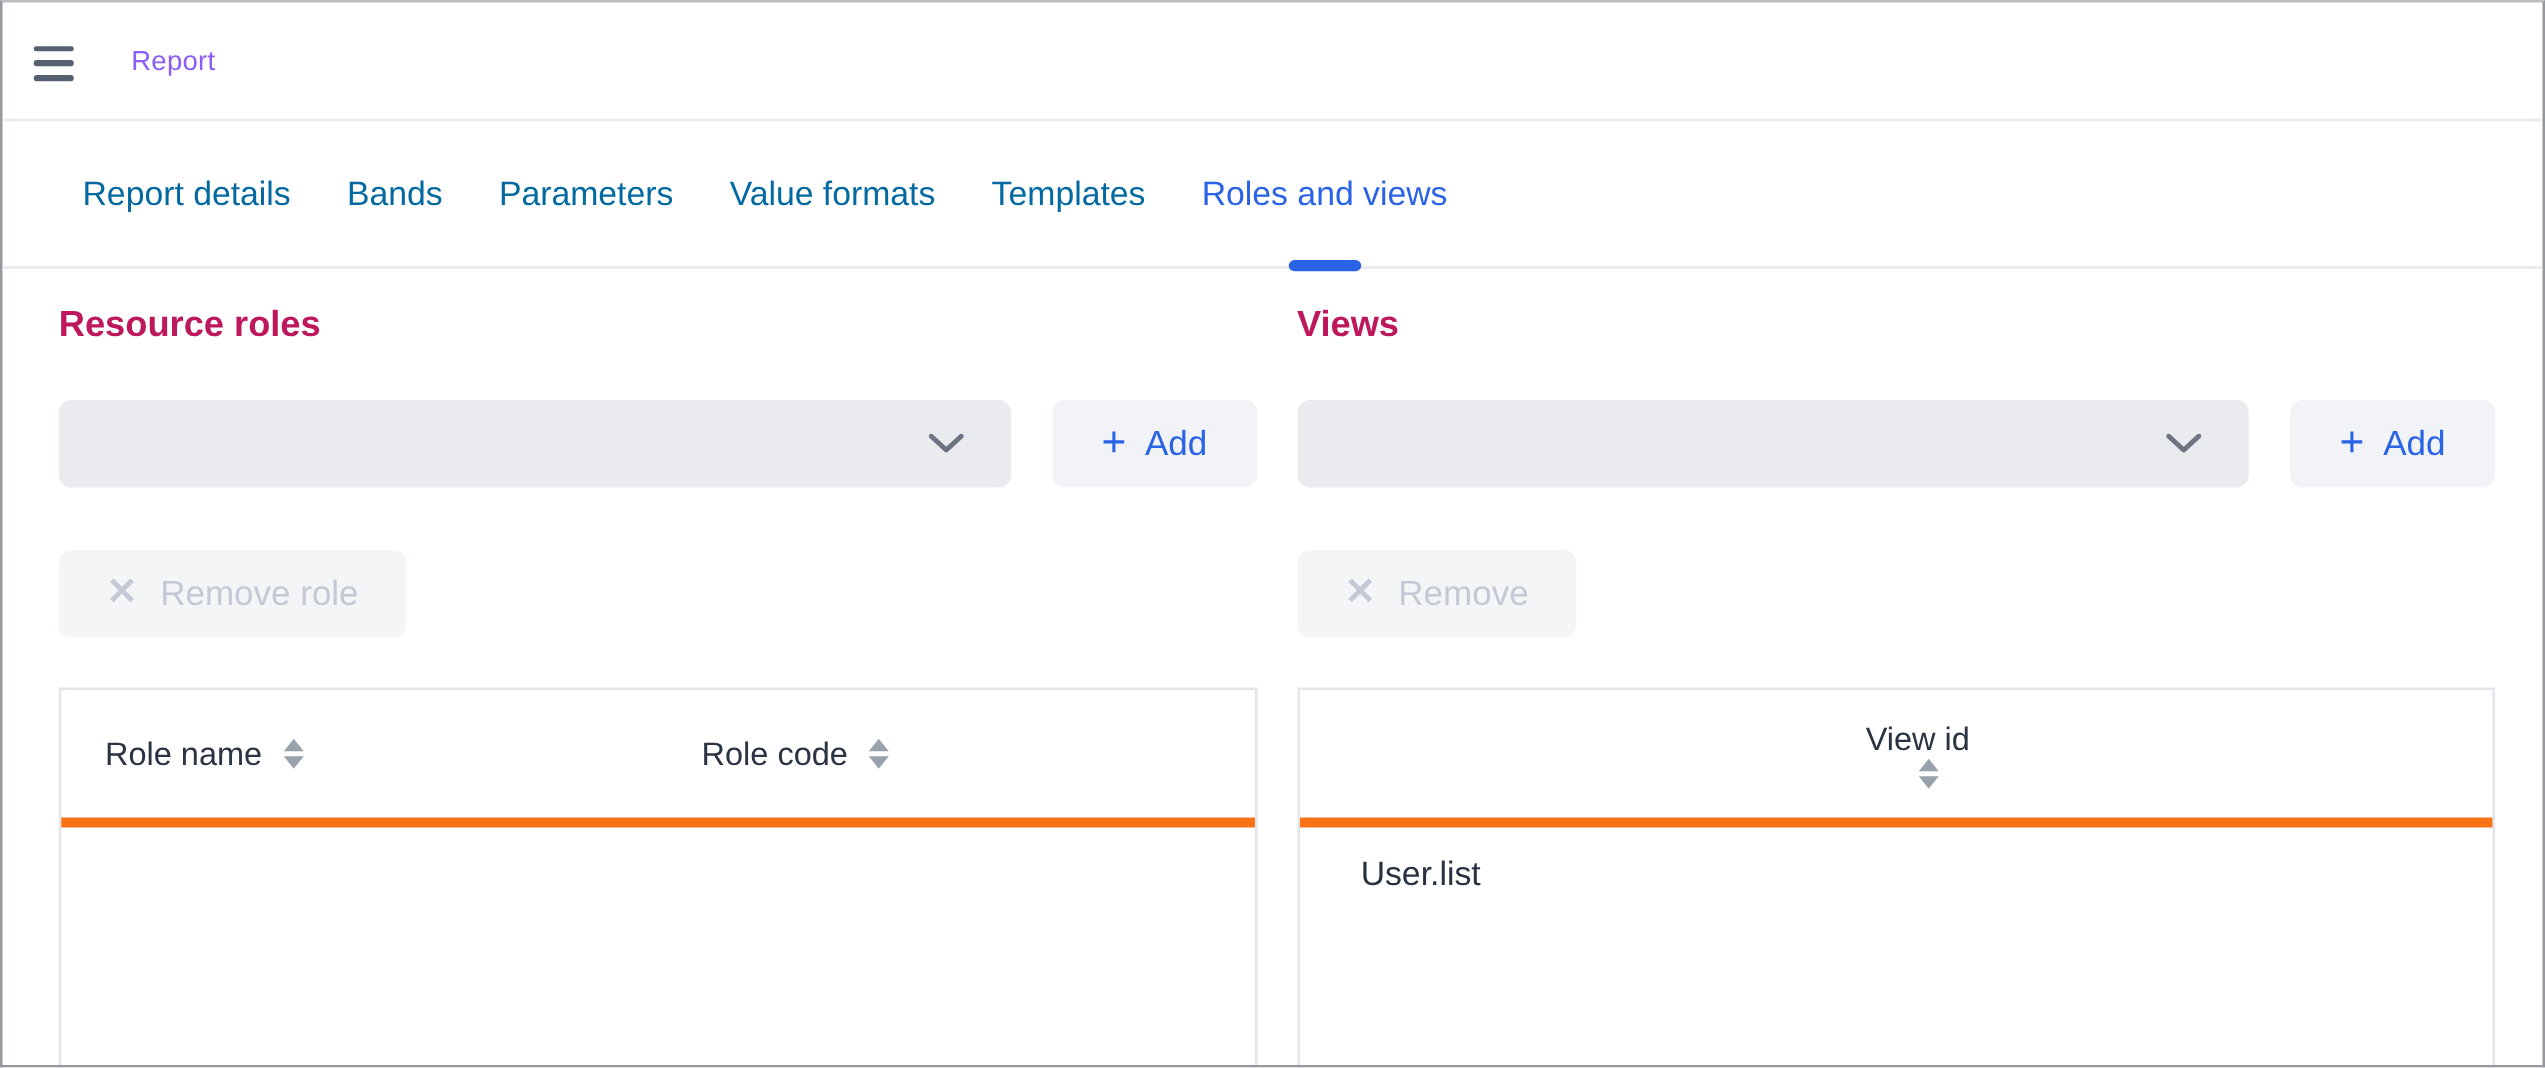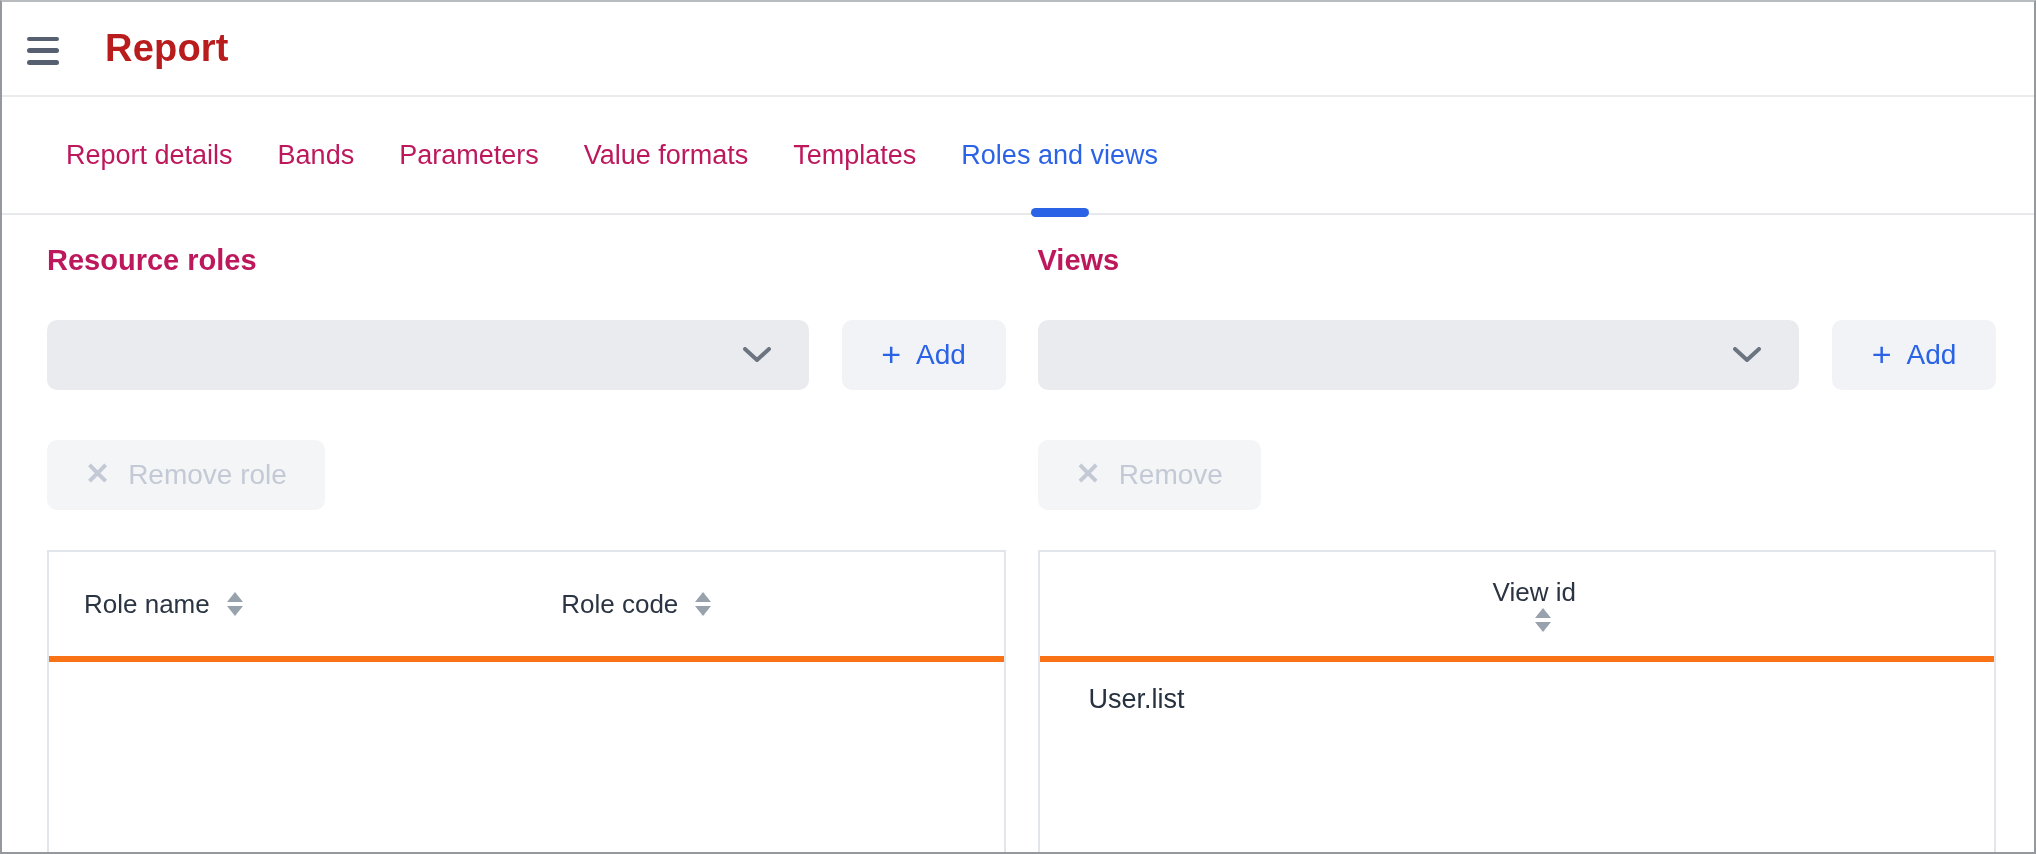--- a/index.html
+++ b/index.html
@@ -24,35 +24,35 @@
   }
   .menu-icon {
     width: 32px; height: 28px;
     display: flex; flex-direction: column; justify-content: space-between;
     cursor: pointer;
     margin-top: 4px;
   }
   .menu-icon i { display: block; height: 4.5px; border-radius: 3px; background: #566070; }
   .app-title {
     margin-left: 46px;
-    font-size: 38px; font-weight: 700; color: #b91c1c;
+    font-size: 22px; font-weight: 400; color: #8b5cf6;
     letter-spacing: 0.2px;
   }
 
   
   .tabs {
     height: 118px;
     display: flex; align-items: center;
     gap: 45px;
     padding-left: 64px;
     border-bottom: 2px solid #e7e9ed;
     position: relative;
   }
   .tab {
-    font-size: 27px; font-weight: 500; color: #be185d;
+    font-size: 27px; font-weight: 500; color: #0369a1;
     height: 100%; display: flex; align-items: center;
     cursor: pointer; position: relative; white-space: nowrap;
   }
   .tab.active { color: #2b63e6; }
   .tab.active::after {
     content: "";
     position: absolute;
     left: 50%; transform: translateX(-50%);
     bottom: -4px;
     width: 58px; height: 9px;
@@ -123,21 +123,21 @@
   
   .grid {
     margin-top: 40px;
     border: 2px solid #e2e5e9;
     height: 330px;
     background: #fff;
   }
   .grid-header {
     height: 110px;
     display: flex; align-items: center;
-    border-bottom: 6px solid #f97316;
+    border-bottom: 8px solid #f97316;
   }
   .grid-header .col {
     display: flex; align-items: center;
     padding-left: 35px;
     font-size: 26px; font-weight: 500; color: #2a3442;
   }
   .col-half { width: 50%; }
   .col-full { width: 100%; flex-direction: column; }
 
   .sorter { display: inline-flex; flex-direction: column; gap: 4px; margin-left: 17px; cursor: pointer; }

